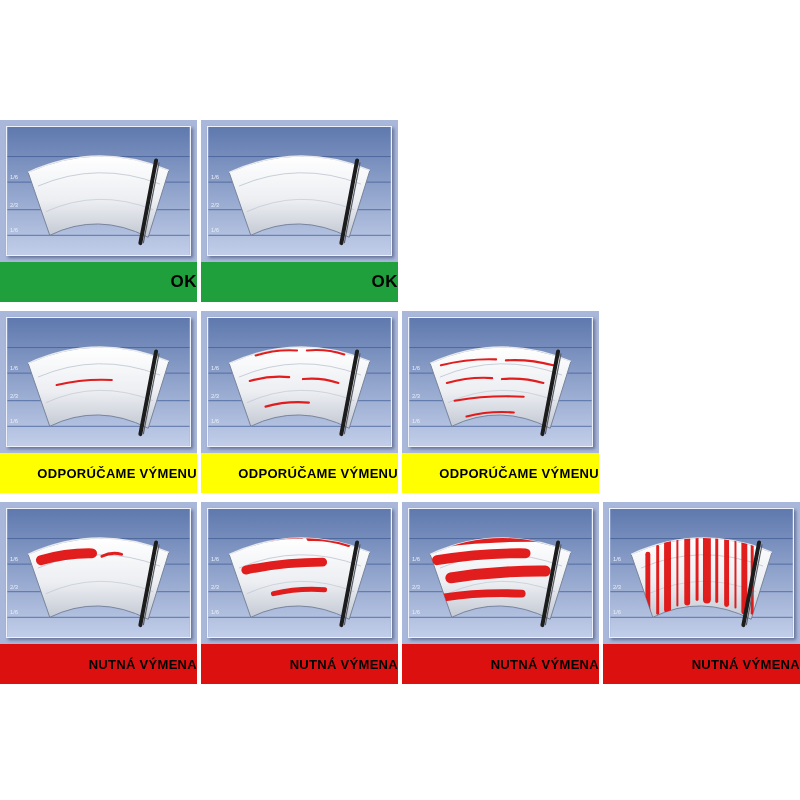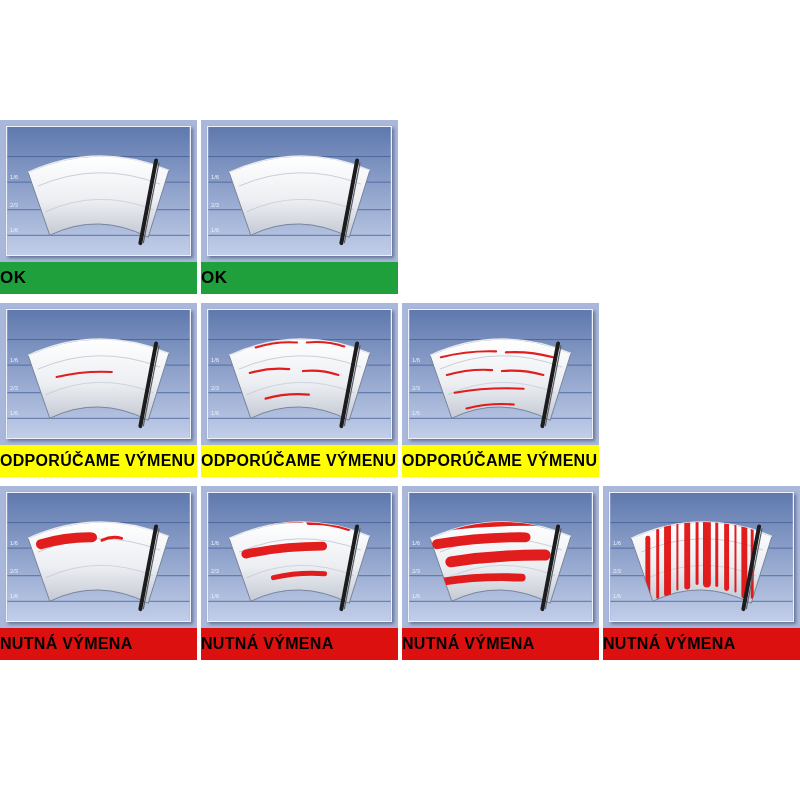--- a/index.html
+++ b/index.html
@@ -5,22 +5,22 @@
   *{box-sizing:border-box;margin:0;padding:0}
   html,body{background:#ffffff}
   body{width:800px;height:800px;font-family:"Liberation Sans",sans-serif;overflow:hidden}
   #canvas{position:relative;width:800px;height:800px;padding-top:120px}
   #rows{display:flex;flex-direction:column;gap:9px}
   .row{display:flex;gap:4px}
   .cell{width:197px;display:flex;flex-direction:column}
   .frame{height:142px;padding:6px}
   .screen{width:100%;height:100%;border:1px solid #edf1fa;box-shadow:2px 2px 3px rgba(35,45,85,.5)}
   .screen svg{display:block;width:100%;height:100%}
-  .band{height:32px;display:flex;align-items:center;justify-content:flex-start}
-  .band span{font-weight:bold;font-size:16px;color:#000;letter-spacing:.3px;white-space:nowrap}
+  .band{height:40px;display:flex;align-items:center;justify-content:flex-end}
+  .band span{font-weight:bold;font-size:13px;color:#000;letter-spacing:.3px;white-space:nowrap}
   .band span.big{font-size:17px;letter-spacing:.5px}
 </style>
 </head>
 <body>
 
 <div id="canvas">
   <div id="rows">
       <div class="row">
         <div class="cell">
           <div class="frame" style="background: rgb(169, 183, 218);">

